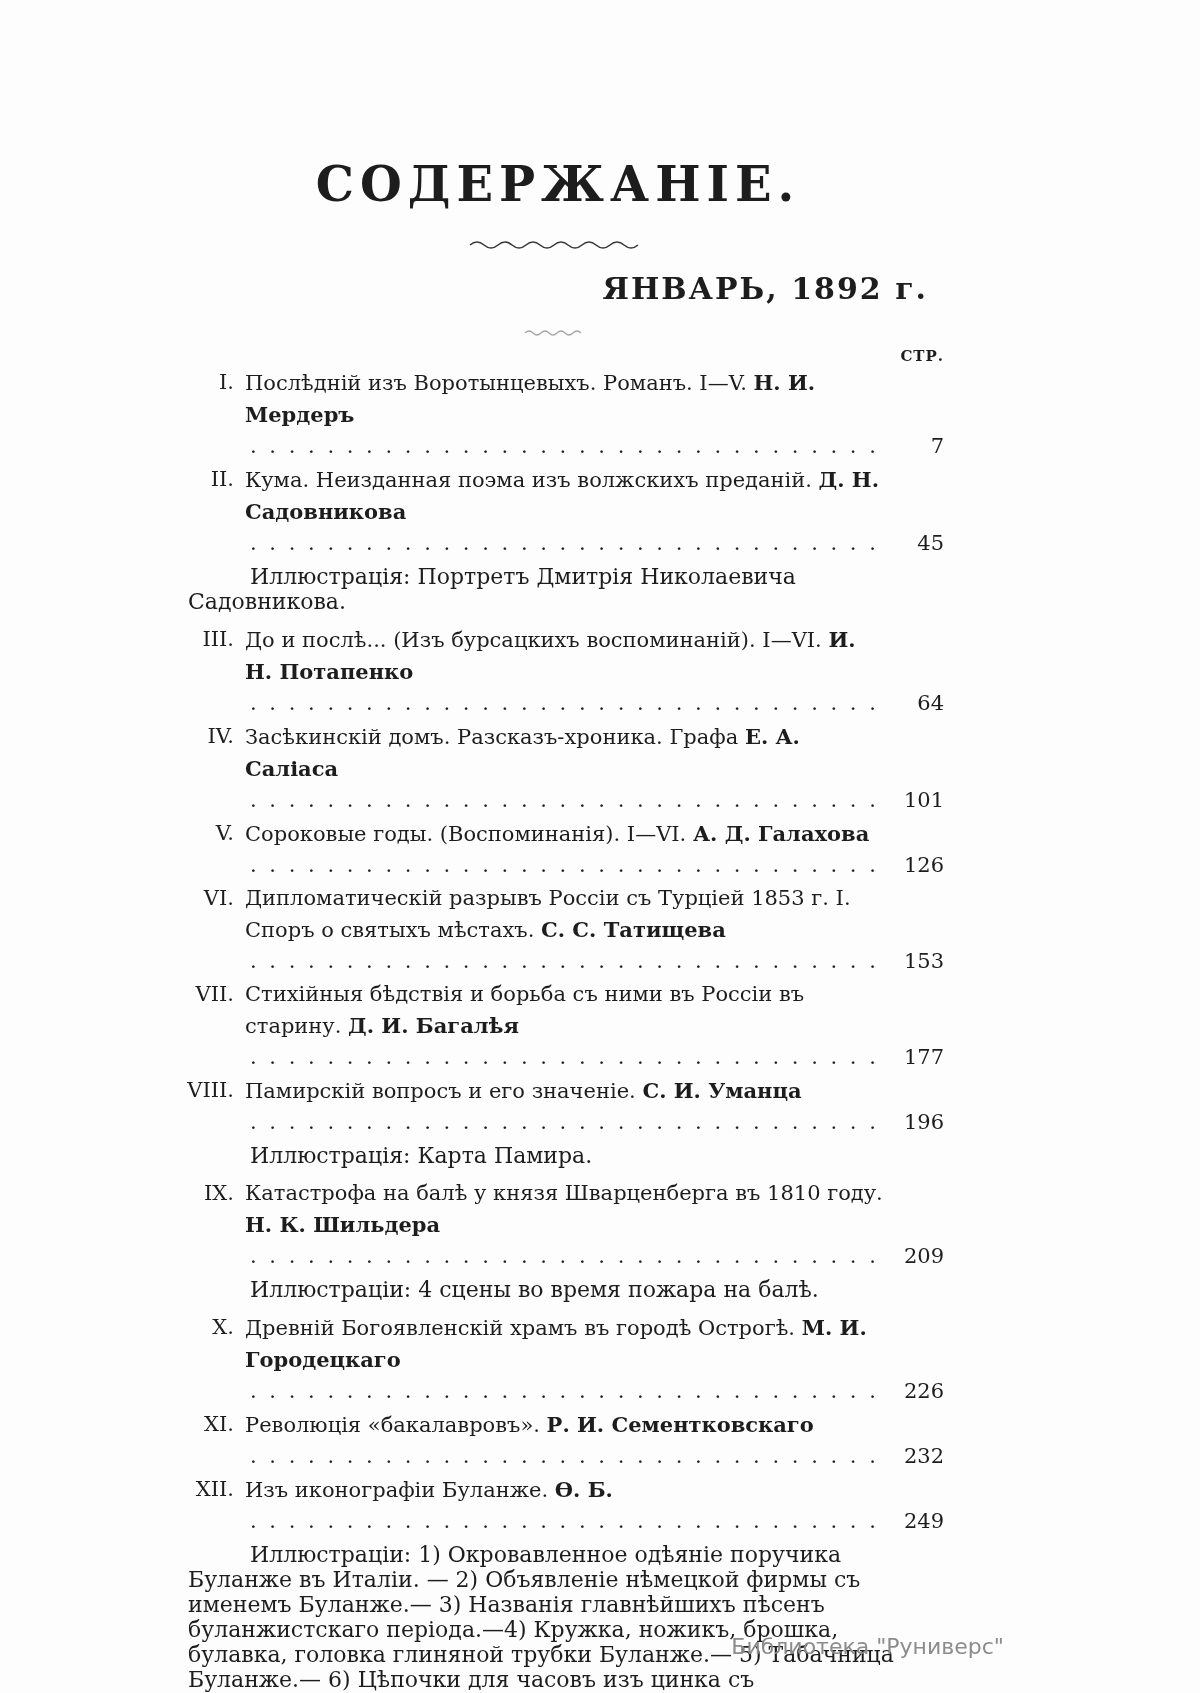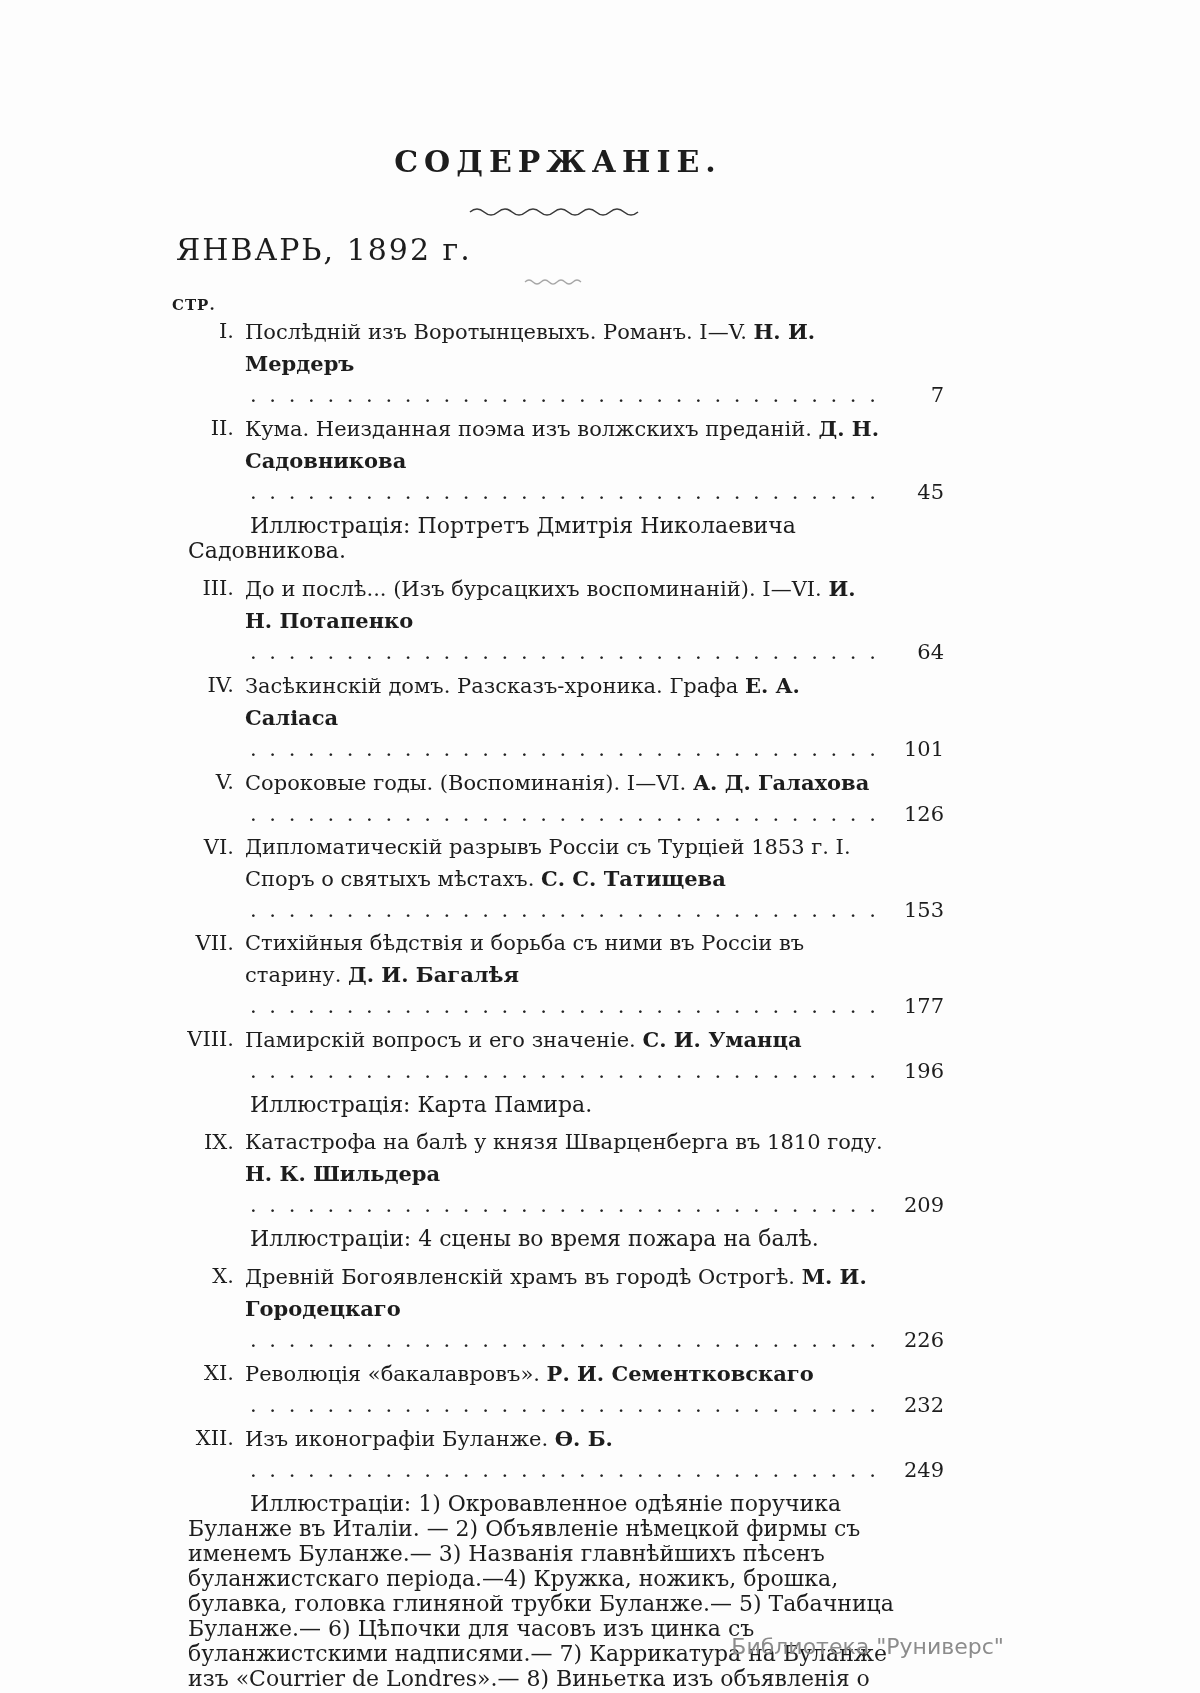--- a/index.html
+++ b/index.html
@@ -3,31 +3,31 @@
 <meta charset="utf-8">
 <style>
   html,body{margin:0;padding:0;}
   body{
     width:1200px;height:1693px;overflow:hidden;position:relative;
     background:#fdfdfd;color:#1d1d1d;
     font-family:"DejaVu Serif", serif;
   }
   .page{width:772px;margin-left:172px;padding-top:140px;}
   .title{
-    font-size:30px;font-weight:700;letter-spacing:6px;
-    text-align:center;margin:4px;
+    font-size:48px;font-weight:700;letter-spacing:6px;
+    text-align:center;margin:16px;
   }
   .orn1{text-align:center;margin:24px 0 10px;}
   .issue{
-    font-size:30px;font-weight:400;letter-spacing:2px;
-    text-align:left;margin:4px;
+    font-size:30px;font-weight:700;letter-spacing:2px;
+    text-align:right;margin:16px;
   }
   .orn2{text-align:center;margin:2px 0 6px;opacity:.75;}
   .col-header{
-    font-size:15px;font-weight:700;letter-spacing:1px;
+    text-align:right;font-size:15px;font-weight:700;letter-spacing:1px;
     margin:0 0 2px;
   }
   .entry{display:flex;font-size:21px;line-height:31px;margin:2px 0;}
   .entry .num{flex:none;width:62px;padding-right:11px;text-align:right;}
   .entry .body{
     flex:1;min-width:0;position:relative;overflow:hidden;padding-right:54px;
   }
   .entry .dots{white-space:nowrap;letter-spacing:3px;padding-left:5px;color:#222;}
   .entry .page-num{
     position:absolute;right:0;bottom:0;background:#fdfdfd;

